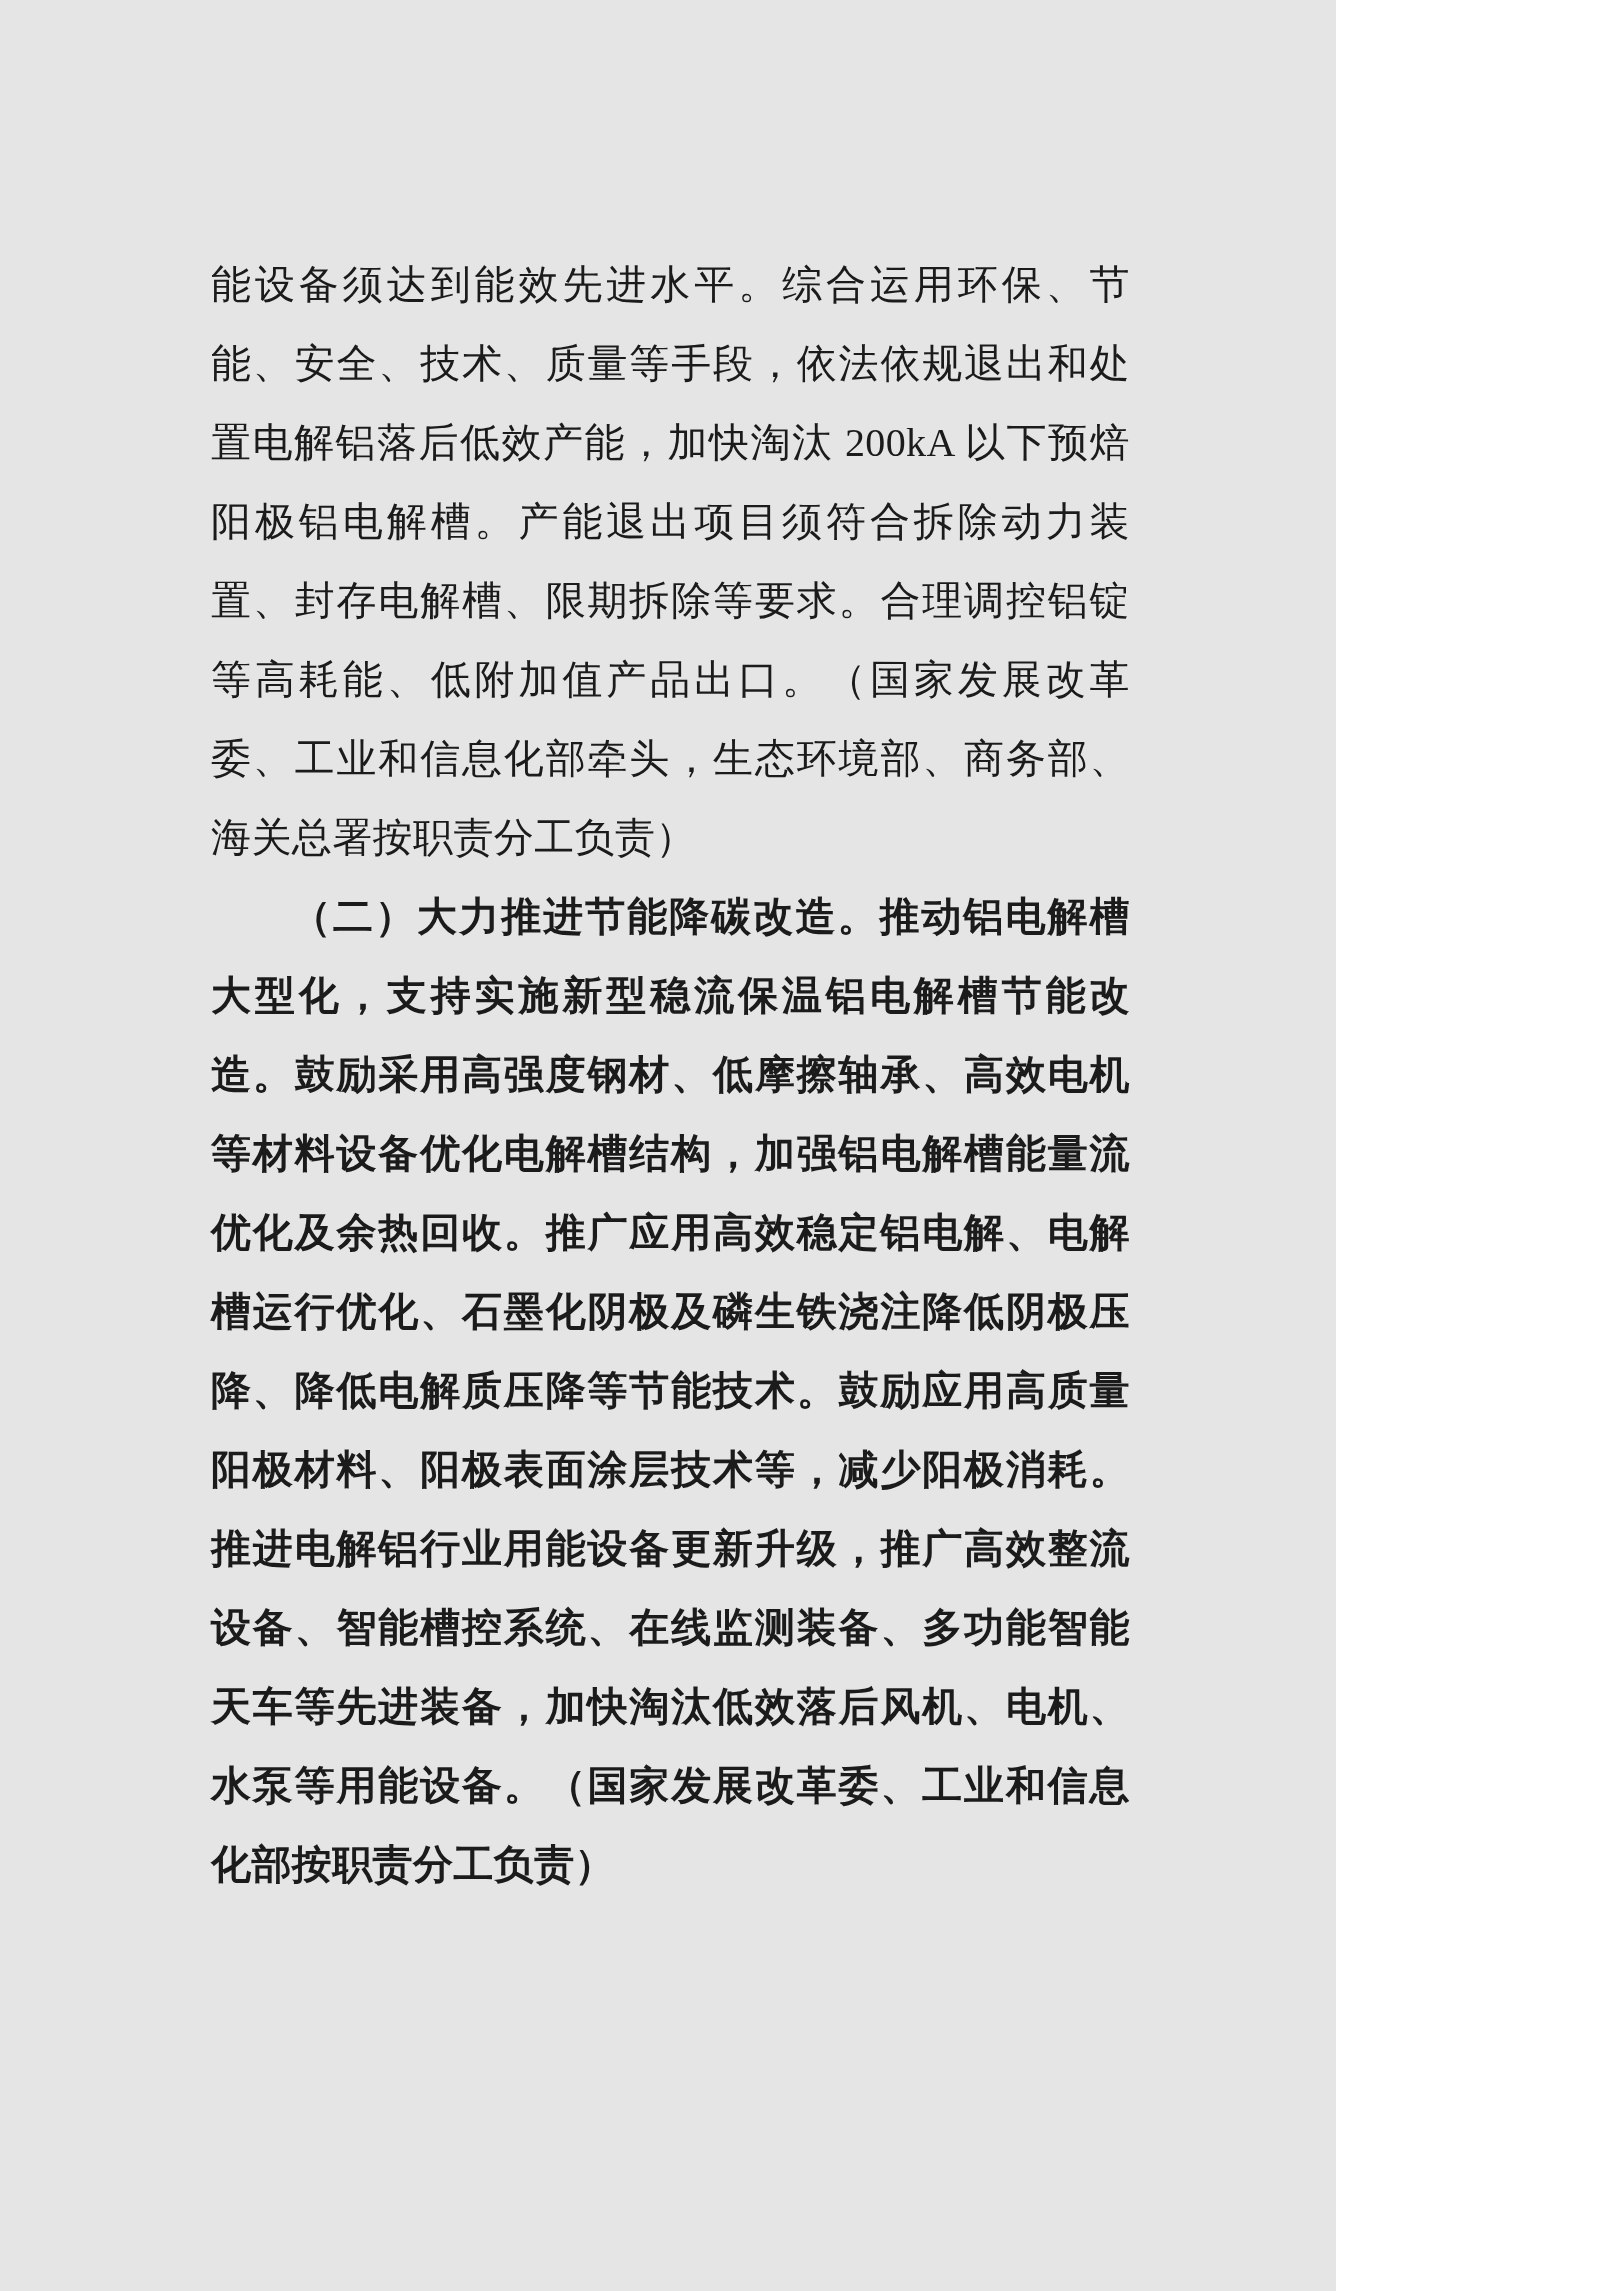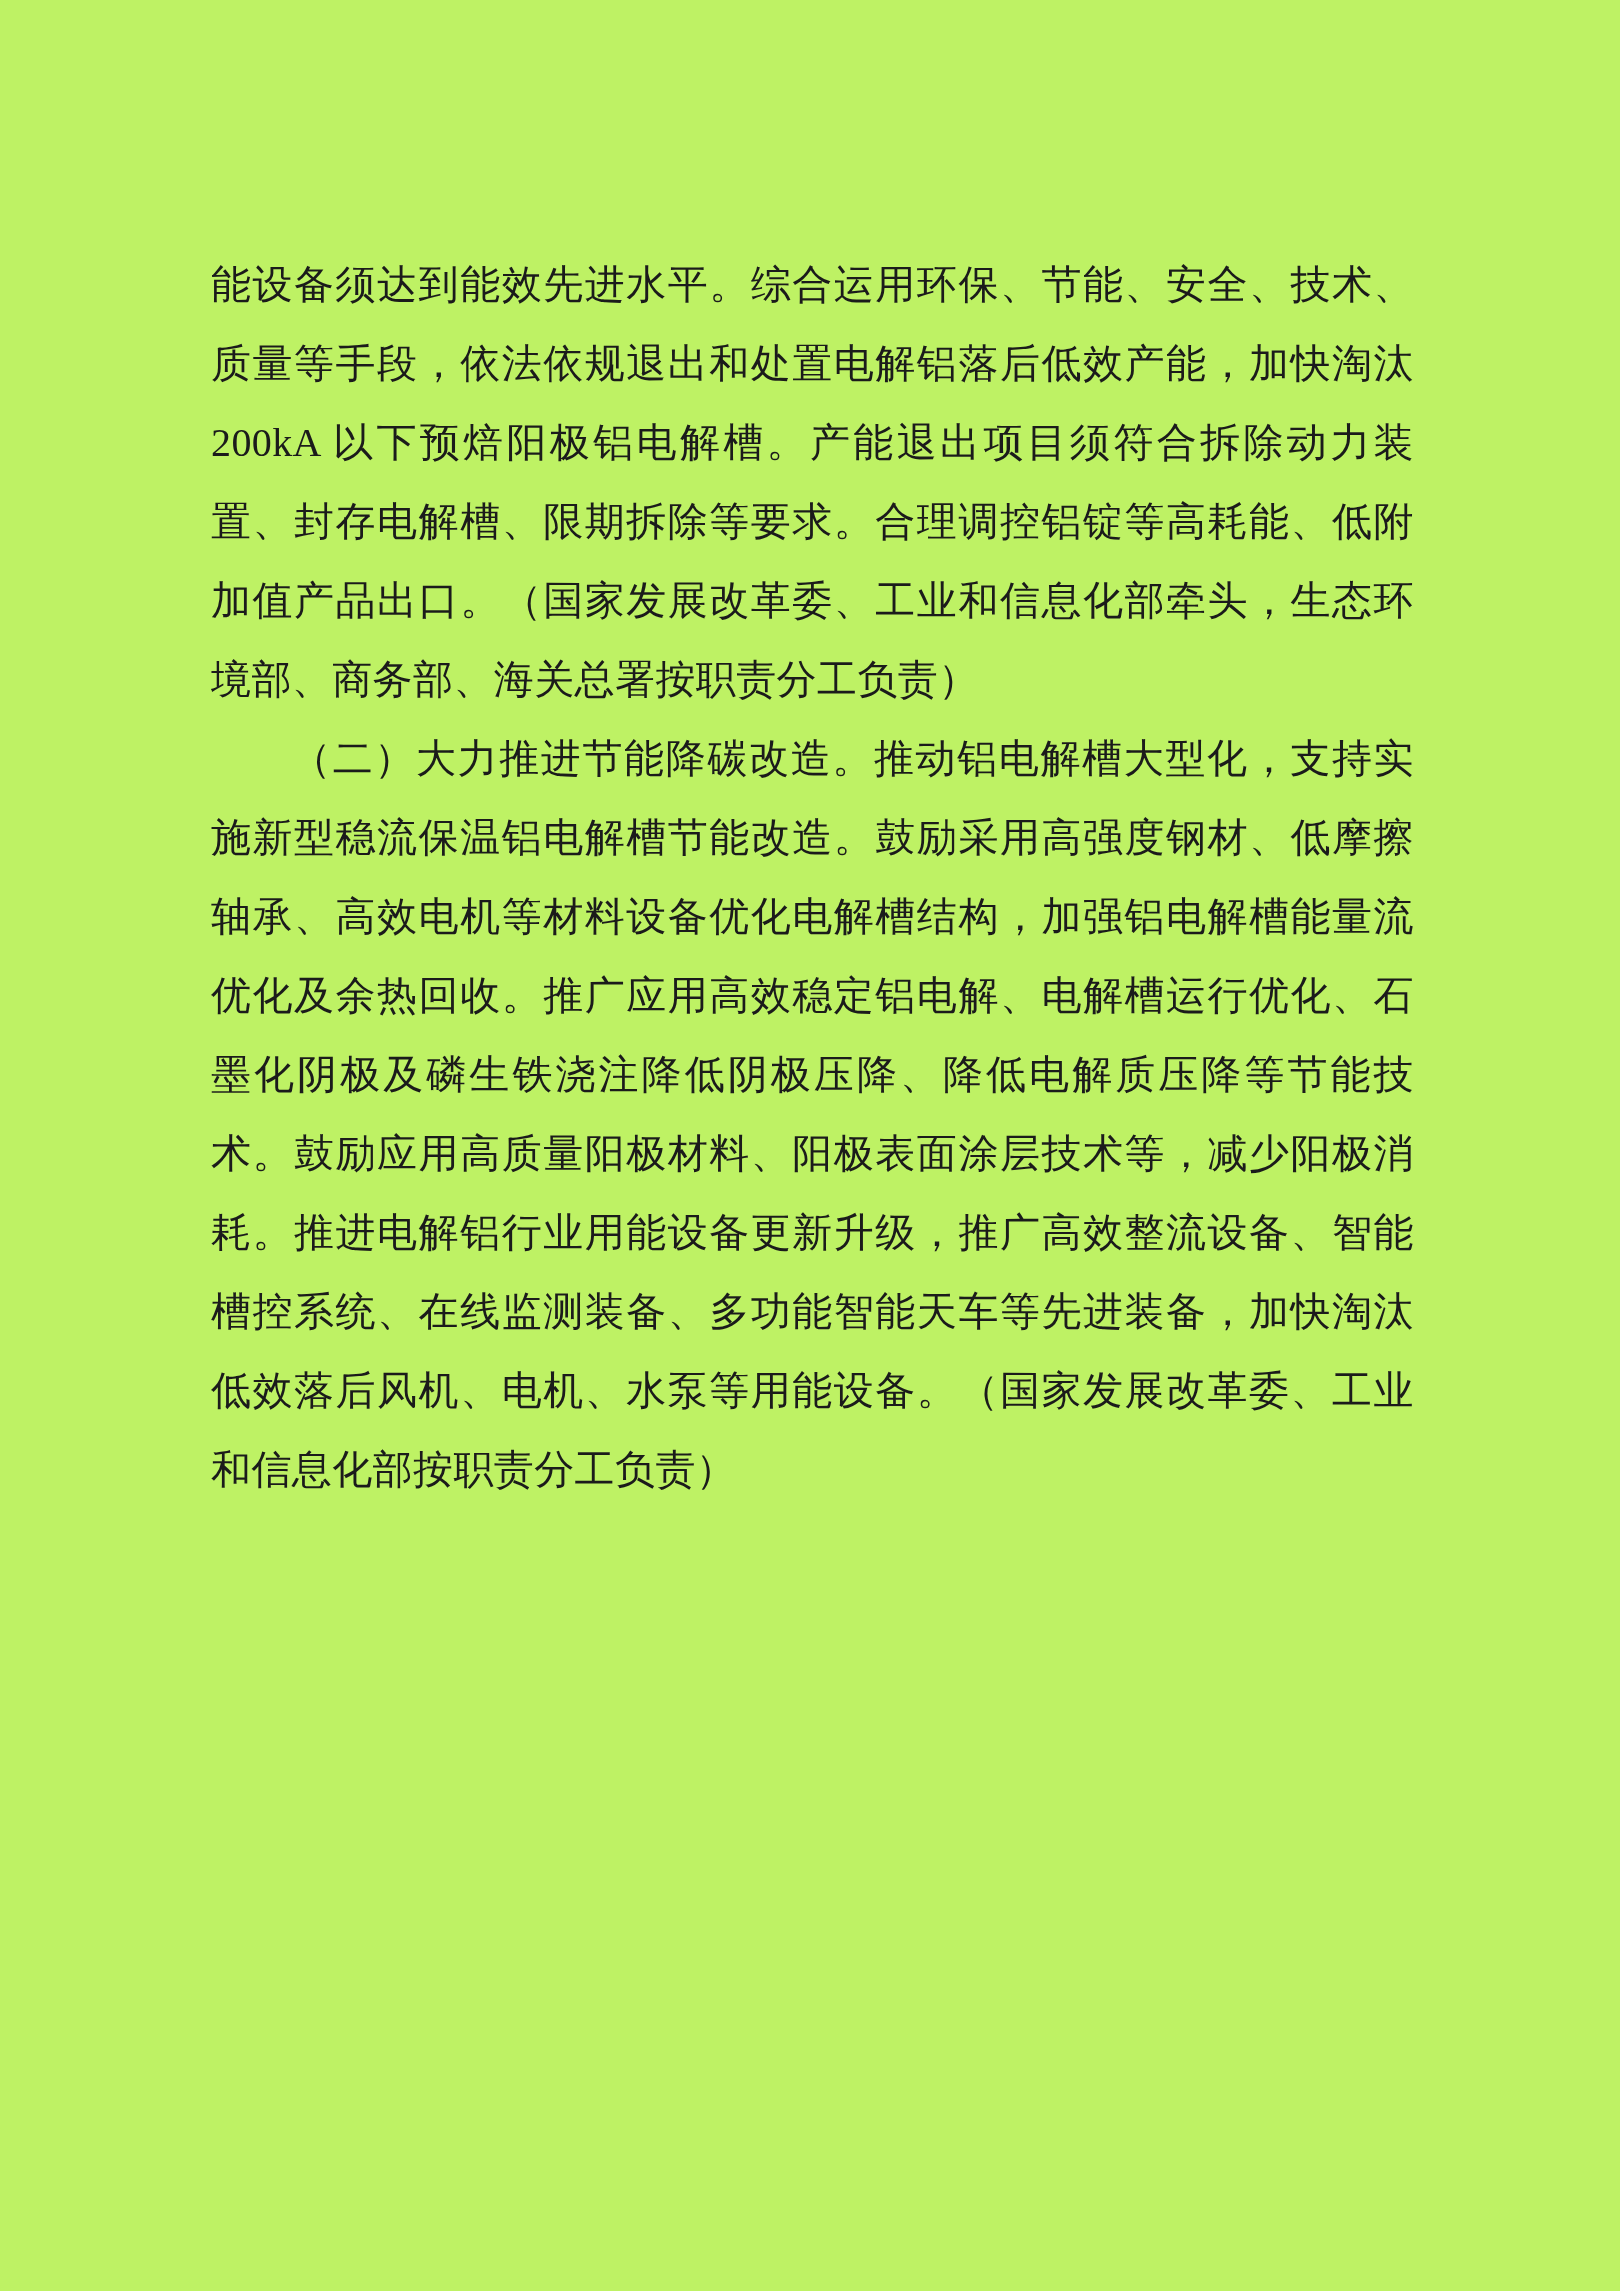--- a/index.html
+++ b/index.html
@@ -8,40 +8,41 @@
     background: #ffffff;
   }
   body {
     width: 1620px;
     height: 2292px;
     font-family: "Liberation Serif", "DejaVu Serif", serif;
     color: #1a1a1a;
   }
   .page {
     position: relative;
-    width: 1620px;
+    width: 1336px;
     height: 2292px;
     box-sizing: border-box;
     padding: 245px 206px 147px 211px;
-    background: #bef264;
+    background: #e5e5e5;
   }
   .doc-body {
     font-size: 40px;
     line-height: 79px;
     text-align: justify;
     text-justify: inter-ideograph;
     letter-spacing: 0.4px;
     color: #1b1b1b;
   }
   .para {
     margin: 0;
     text-indent: 0;
   }
   .para.indent {
     text-indent: 80px;
+    font-weight: bold;
   }
 </style>
 </head>
 <body>
 
 <div class="page">
   <div class="doc-body">
     <p class="para">能设备须达到能效先进水平。综合运用环保、节能、安全、技术、质量等手段，依法依规退出和处置电解铝落后低效产能，加快淘汰 200kA 以下预焙阳极铝电解槽。产能退出项目须符合拆除动力装置、封存电解槽、限期拆除等要求。合理调控铝锭等高耗能、低附加值产品出口。（国家发展改革委、工业和信息化部牵头，生态环境部、商务部、海关总署按职责分工负责）</p>
     <p class="para indent">（二）大力推进节能降碳改造。推动铝电解槽大型化，支持实施新型稳流保温铝电解槽节能改造。鼓励采用高强度钢材、低摩擦轴承、高效电机等材料设备优化电解槽结构，加强铝电解槽能量流优化及余热回收。推广应用高效稳定铝电解、电解槽运行优化、石墨化阴极及磷生铁浇注降低阴极压降、降低电解质压降等节能技术。鼓励应用高质量阳极材料、阳极表面涂层技术等，减少阳极消耗。推进电解铝行业用能设备更新升级，推广高效整流设备、智能槽控系统、在线监测装备、多功能智能天车等先进装备，加快淘汰低效落后风机、电机、水泵等用能设备。（国家发展改革委、工业和信息化部按职责分工负责）</p>
   </div>

